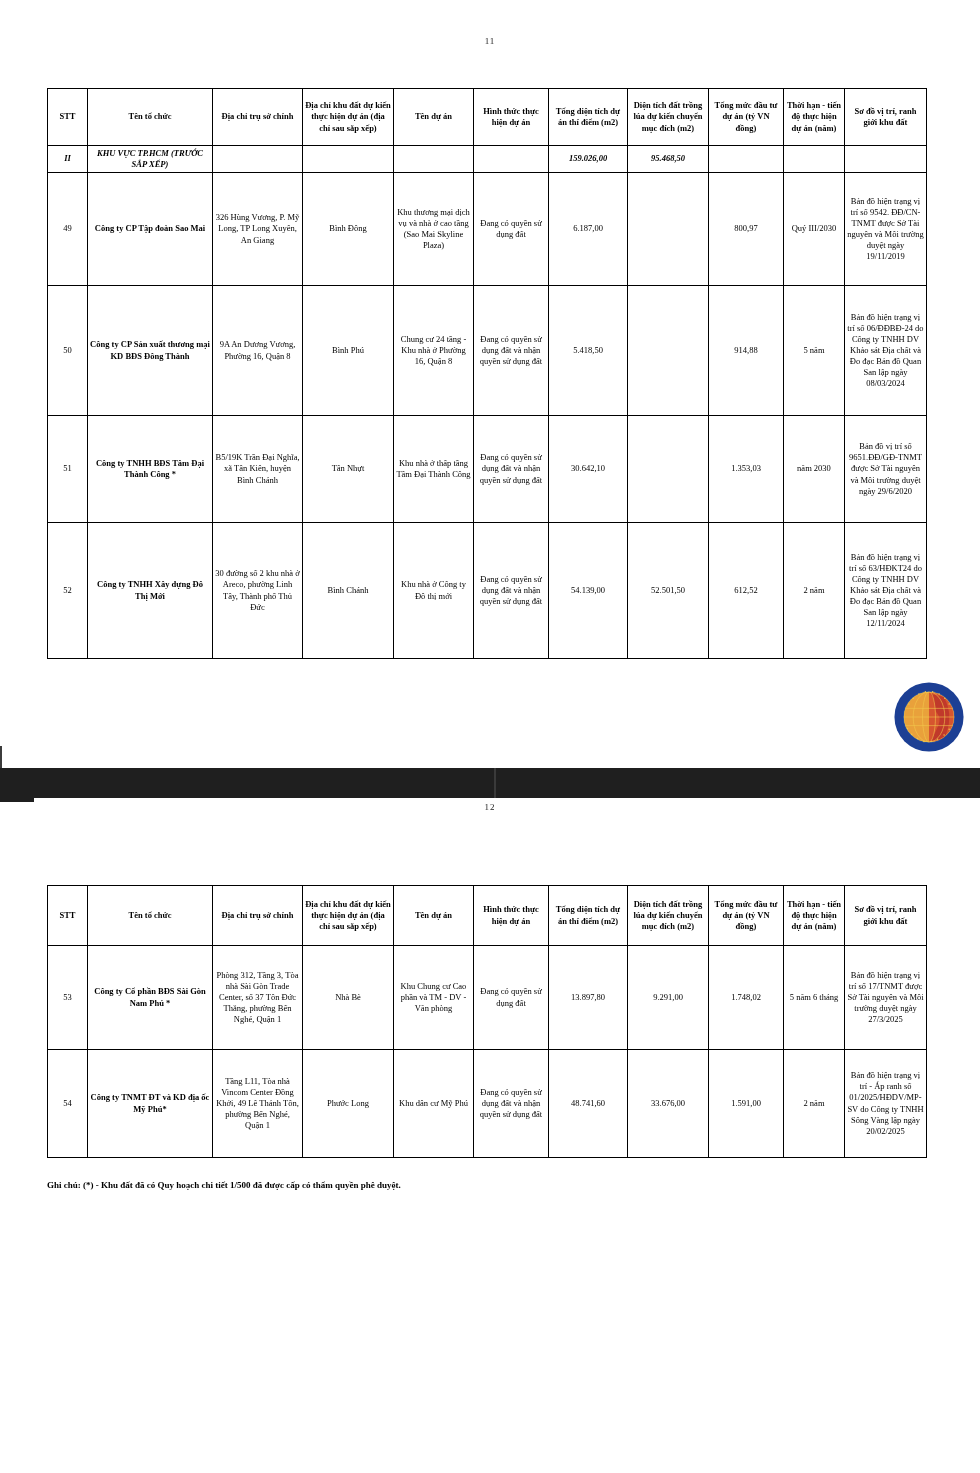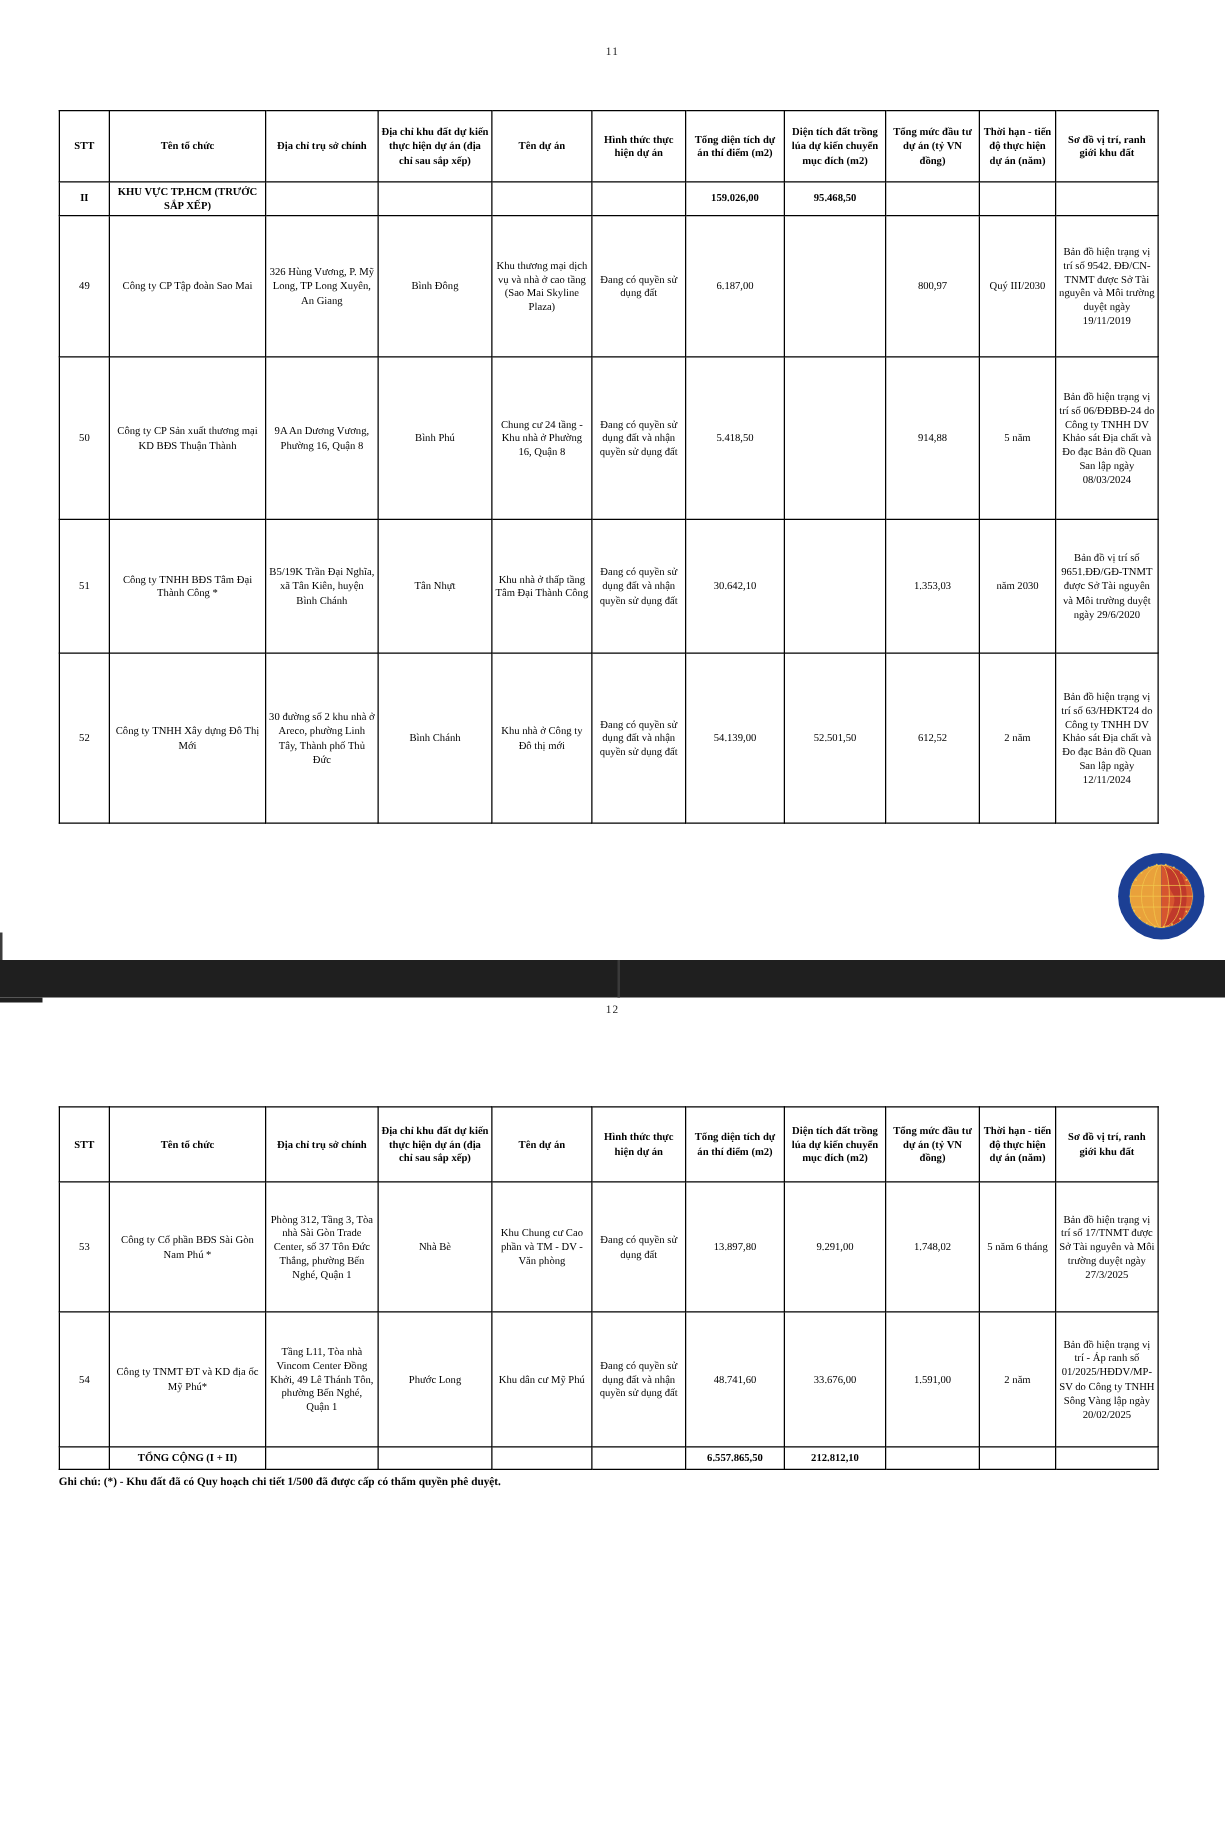--- a/index.html
+++ b/index.html
@@ -19,21 +19,21 @@
   table.doc th, table.doc td{
     border:1px solid #000;
     padding:1px 2px;
     vertical-align:middle;
     text-align:center;
     overflow:hidden;
     word-wrap:break-word;
   }
   table.doc{border:1.5px solid #000;}
   table.doc th{font-weight:bold;}
-  td.col-name{text-align:left;padding-left:3px;}
+  td.col-name{text-align:left;padding-left:3px;font-weight:bold;}
   td.num{text-align:right;padding-right:3px;}
   tr.section td, tr.total td{font-weight:bold;}
   tr.section td.col-name, tr.total td.col-name{text-align:center;}
   .note{
     position:absolute;left:47px;top:1180px;width:880px;
     font-size:9px;font-weight:bold;
   }
   .note .note-label{}
   .divider-bar{
     position:absolute;left:0;top:768px;width:980px;height:30px;
@@ -81,21 +81,21 @@
         <th>Tên dự án</th>
         <th>Hình thức thực hiện dự án</th>
         <th>Tổng diện tích dự án thí điểm (m2)</th>
         <th>Diện tích đất trồng lúa dự kiến chuyển mục đích (m2)</th>
         <th>Tổng mức đầu tư dự án (tỷ VN đồng)</th>
         <th>Thời hạn - tiến độ thực hiện dự án (năm)</th>
         <th>Sơ đồ vị trí, ranh giới khu đất</th>
       </tr>
     </thead>
     <tbody>
-      <tr class="section" style="height: 27px;">
+      <tr class="section" style="height: 27px; font-style: italic;">
         <td>II</td>
         <td class="col-name">KHU VỰC TP.HCM (TRƯỚC SẮP XẾP)</td>
         <td></td>
         <td></td>
         <td></td>
         <td></td>
         <td class="num">159.026,00</td>
         <td class="num">95.468,50</td>
         <td></td>
         <td></td>
@@ -109,21 +109,21 @@
         <td>Khu thương mại dịch vụ và nhà ở cao tầng (Sao Mai Skyline Plaza)</td>
         <td>Đang có quyền sử dụng đất</td>
         <td class="num">6.187,00</td>
         <td></td>
         <td class="num">800,97</td>
         <td>Quý III/2030</td>
         <td>Bản đồ hiện trạng vị trí số 9542. ĐĐ/CN-TNMT được Sở Tài nguyên và Môi trường duyệt ngày 19/11/2019</td>
       </tr>
       <tr class="normal" style="height: 130px;">
         <td>50</td>
-        <td class="col-name">Công ty CP Sản xuất thương mại KD BĐS Thuận Thành</td>
+        <td class="col-name">Công ty CP Sản xuất thương mại KD BĐS Đông Thành</td>
         <td>9A An Dương Vương, Phường 16, Quận 8</td>
         <td>Bình Phú</td>
         <td>Chung cư 24 tầng - Khu nhà ở Phường 16, Quận 8</td>
         <td>Đang có quyền sử dụng đất và nhận quyền sử dụng đất</td>
         <td class="num">5.418,50</td>
         <td></td>
         <td class="num">914,88</td>
         <td>5 năm</td>
         <td>Bản đồ hiện trạng vị trí số 06/ĐĐBĐ-24  do Công ty TNHH DV Khảo sát Địa chất và Đo đạc Bản đồ Quan San lập ngày 08/03/2024</td>
       </tr>
@@ -254,31 +254,18 @@
         <td>Tầng L11, Tòa nhà Vincom Center Đồng Khởi, 49 Lê Thánh Tôn, phường Bến Nghé, Quận 1</td>
         <td>Phước Long</td>
         <td>Khu dân cư Mỹ Phú</td>
         <td>Đang có quyền sử dụng đất và nhận quyền sử dụng đất</td>
         <td class="num">48.741,60</td>
         <td class="num">33.676,00</td>
         <td class="num">1.591,00</td>
         <td>2 năm</td>
         <td>Bản đồ hiện trạng vị trí - Áp ranh số 01/2025/HĐDV/MP-SV do Công ty TNHH Sông Vàng lập ngày 20/02/2025</td>
       </tr>
-      <tr class="total" style="height: 18px;">
-        <td></td>
-        <td class="col-name">TỔNG CỘNG (I + II)</td>
-        <td></td>
-        <td></td>
-        <td></td>
-        <td></td>
-        <td class="num">6.557.865,50</td>
-        <td class="num">212.812,10</td>
-        <td></td>
-        <td></td>
-        <td></td>
-      </tr>
     </tbody>
   </table>
 
 <div class="note">
   <span class="note-label">Ghi chú:</span><span> (*) - Khu đất đã có Quy hoạch chi tiết 1/500 đã được cấp có thẩm quyền phê duyệt.</span>
 </div>
 
 </body></html>

